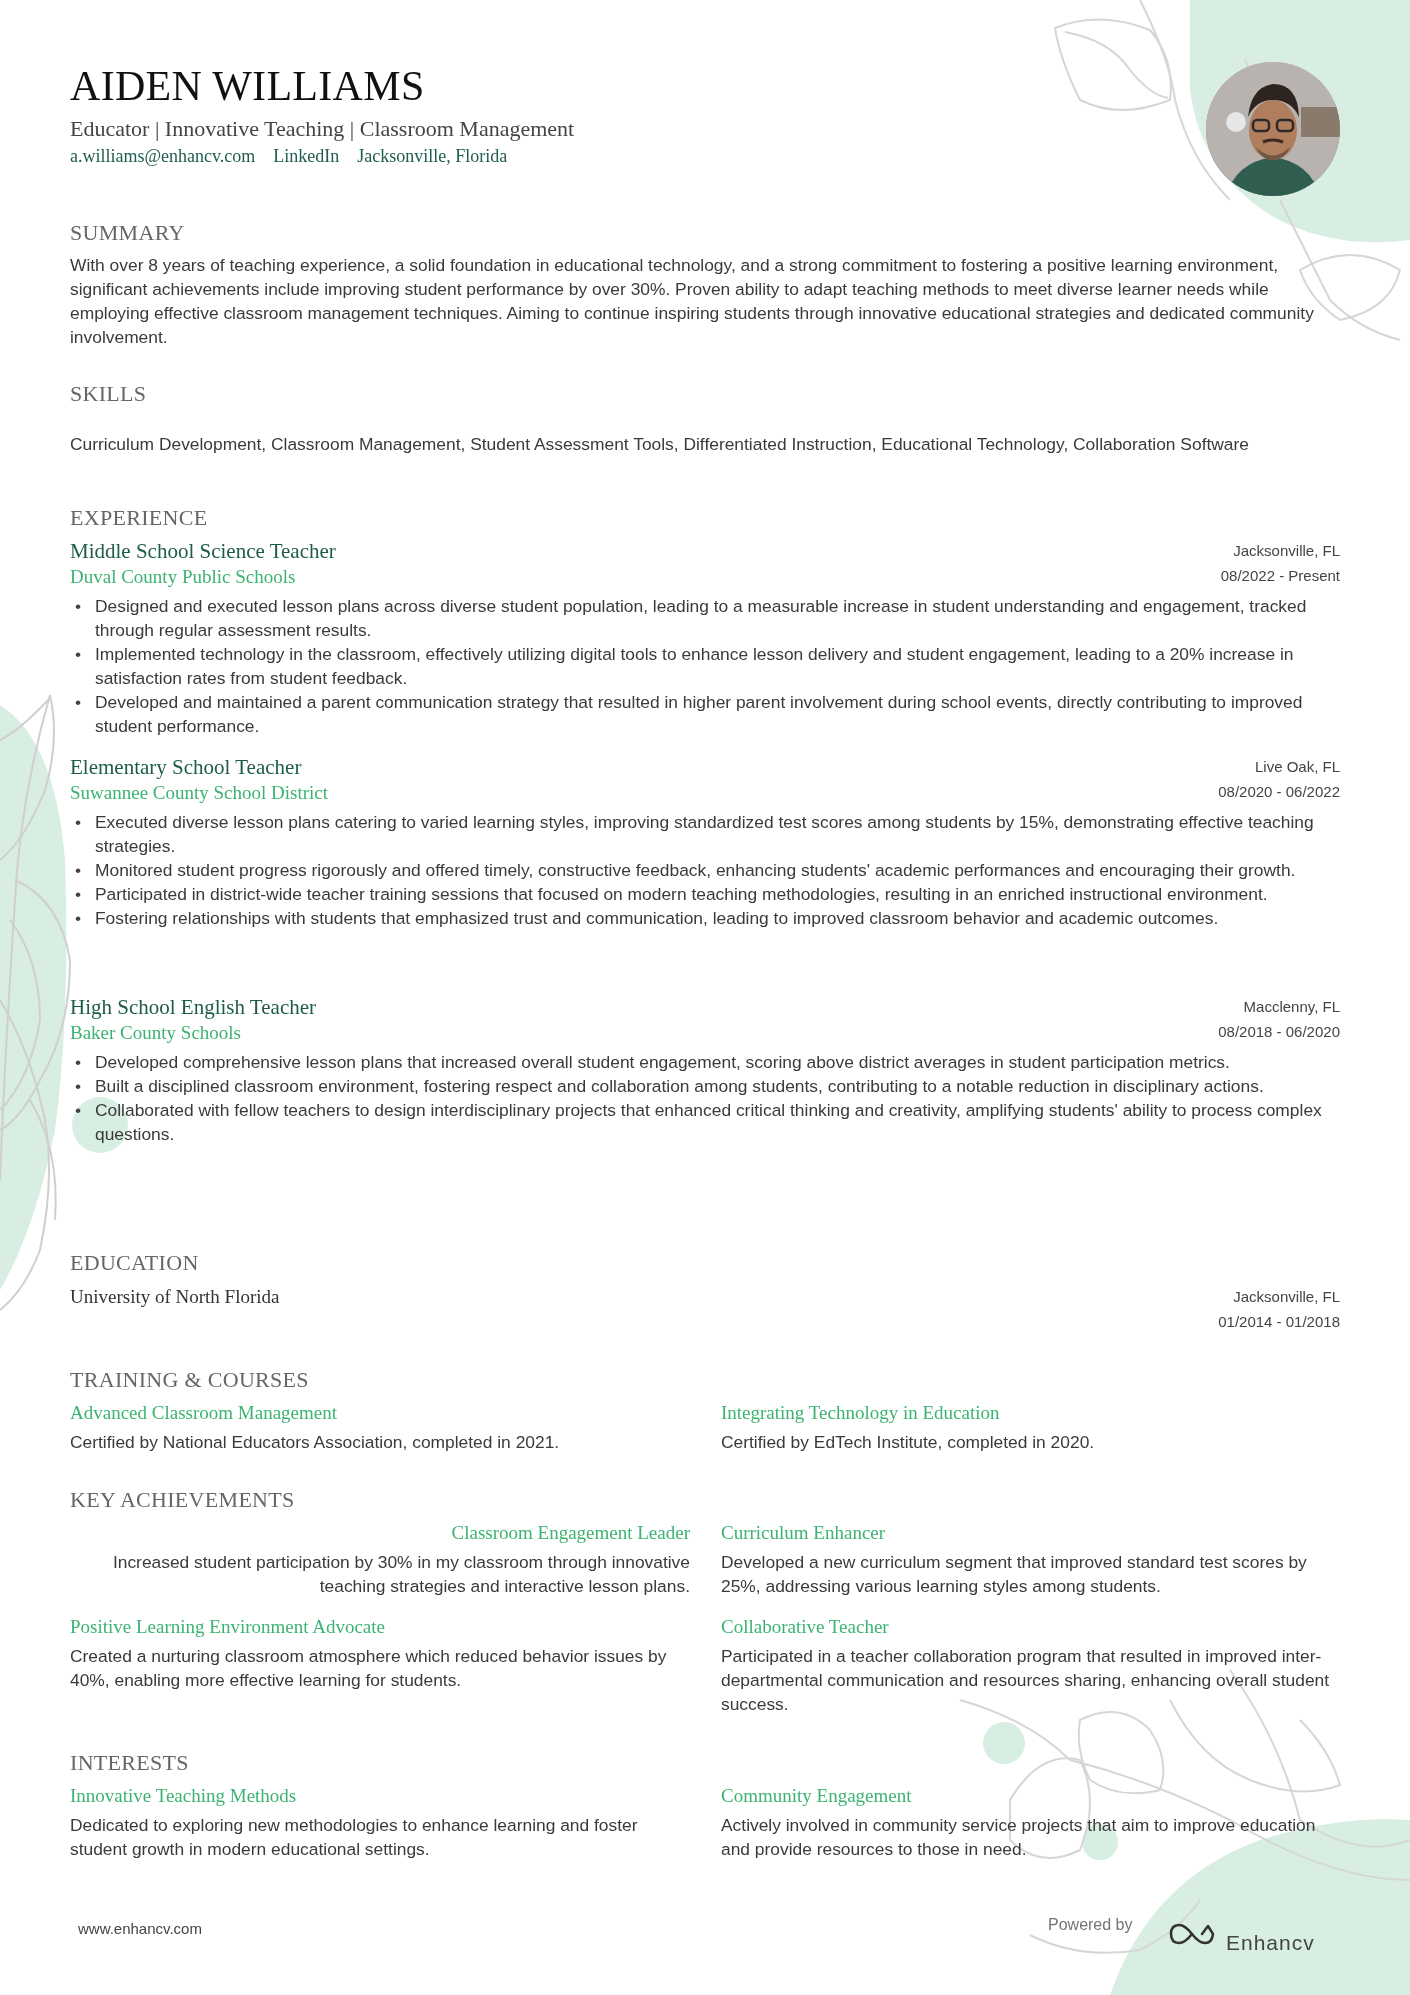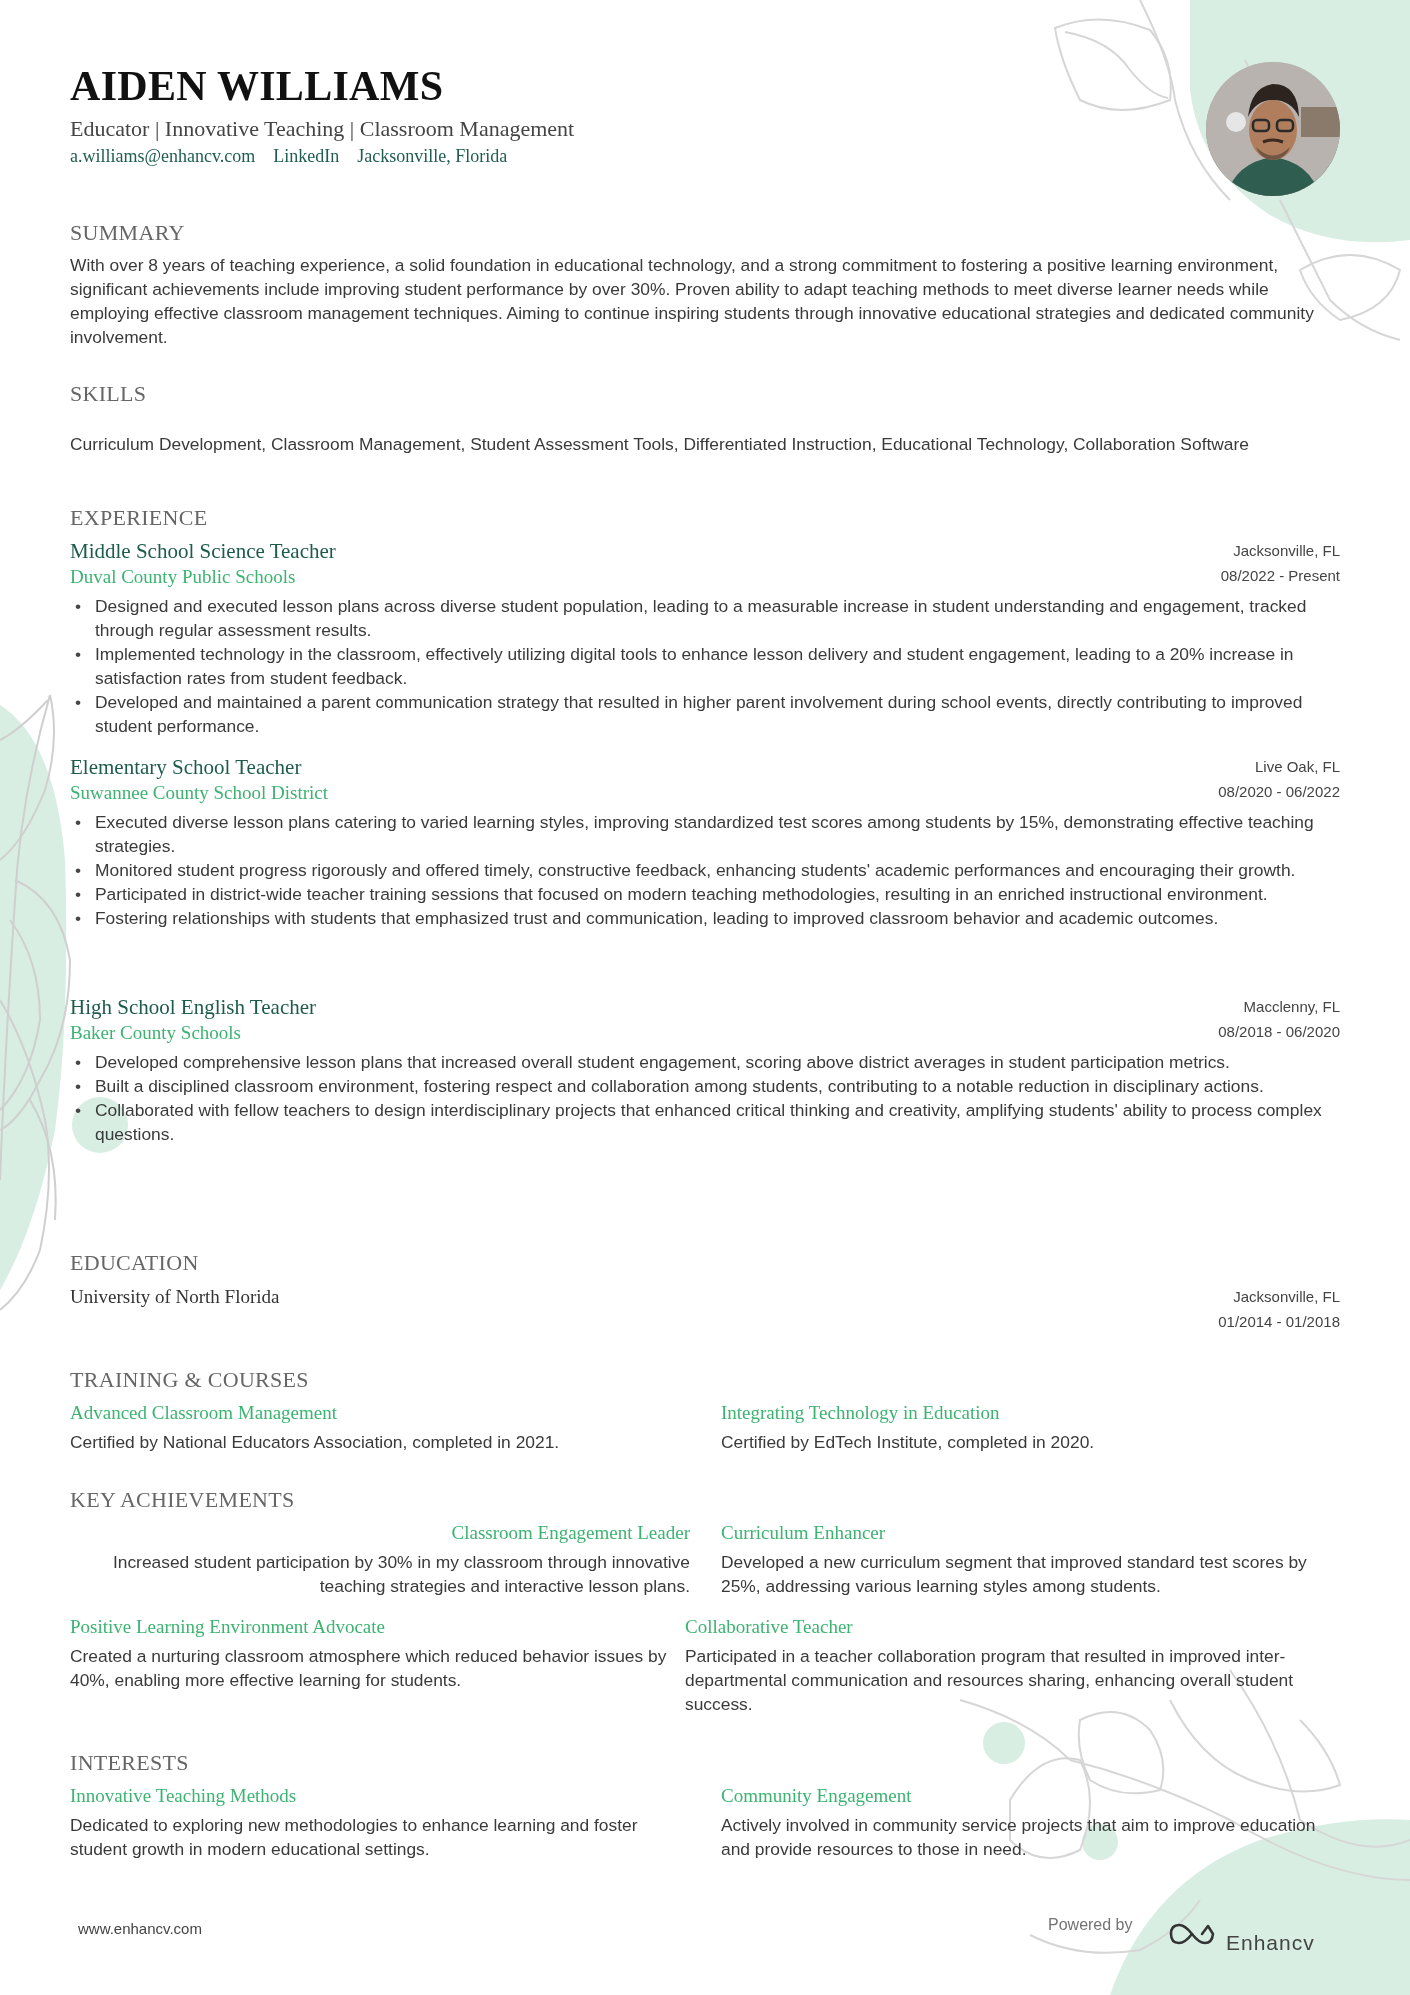--- a/index.html
+++ b/index.html
@@ -1,21 +1,21 @@
 <!DOCTYPE html>
 <html><head>
 <meta charset="utf-8">
 <style>
   html, body { margin: 0; padding: 0; }
   body { width: 1410px; height: 1995px; position: relative; overflow: hidden; background: #ffffff; font-family: "Liberation Sans", sans-serif; color: #333; }
   .deco { position: absolute; pointer-events: none; z-index: 0; }
   .page { position: absolute; left: 70px; top: 0; width: 1270px; z-index: 1; }
   .serif { font-family: "Liberation Serif", serif; }
   .sans { font-family: "Liberation Sans", sans-serif; }
-  .name { position: absolute; top: 62px; left: 0; font-size: 42px; color: #111; letter-spacing: 0.3px; font-weight: bold; }
+  .name { position: absolute; top: 62px; left: 0; font-size: 42px; color: #111; letter-spacing: 0.3px; }
   .tagline { position: absolute; top: 116px; left: 0; font-size: 22px; color: #444; }
   .contacts { position: absolute; top: 146px; left: 0; font-size: 18px; color: #1f5d4f; display: flex; gap: 18px; }
   .contacts span { cursor: pointer; }
   .photo { position: absolute; top: 62px; left: 1136px; width: 134px; height: 134px; border-radius: 50%; overflow: hidden; background: radial-gradient(circle at 50% 40%, #b98b6a 0 22%, #3b2e26 23% 30%, transparent 31%), linear-gradient(180deg, #c9c4bf 0%, #9a9590 50%, #3c6e5e 80%, #2a4b40 100%); }
   .section-title { position: absolute; left: 0; font-size: 22px; color: #666; letter-spacing: 0.3px; }
   .body-text { font-size: 17.4px; line-height: 24px; color: #3a3a3a; }
   .summary { position: absolute; top: 253px; left: 0; width: 1270px; }
   .skills { position: absolute; top: 432px; left: 0; width: 1270px; }
   .job { position: absolute; left: 0; width: 1270px; }
   .job-title { font-size: 21px; color: #1d5b4c; line-height: 26px; }
@@ -182,21 +182,21 @@
       <div class="item-desc sans">Increased student participation by 30% in my classroom through innovative teaching strategies and interactive lesson plans.</div>
     </div>
     <div class="col" style="left:651px; top:0;">
       <div class="item-title serif">Curriculum Enhancer</div>
       <div class="item-desc sans">Developed a new curriculum segment that improved standard test scores by 25%, addressing various learning styles among students.</div>
     </div>
     <div class="col" style="left:0; top:94px;">
       <div class="item-title serif">Positive Learning Environment Advocate</div>
       <div class="item-desc sans">Created a nurturing classroom atmosphere which reduced behavior issues by 40%, enabling more effective learning for students.</div>
     </div>
-    <div class="col" style="left:615px; top:94px;">
+    <div class="col" style="left:651px; top:94px;">
       <div class="item-title serif">Collaborative Teacher</div>
       <div class="item-desc sans">Participated in a teacher collaboration program that resulted in improved inter-departmental communication and resources sharing, enhancing overall student success.</div>
     </div>
   </div>
 
   <div class="section-title serif" style="top:1750px;">INTERESTS</div>
   <div class="grid2" style="top:1783px;">
     <div class="col" style="left:0;">
       <div class="item-title serif">Innovative Teaching Methods</div>
       <div class="item-desc sans">Dedicated to exploring new methodologies to enhance learning and foster student growth in modern educational settings.</div>

